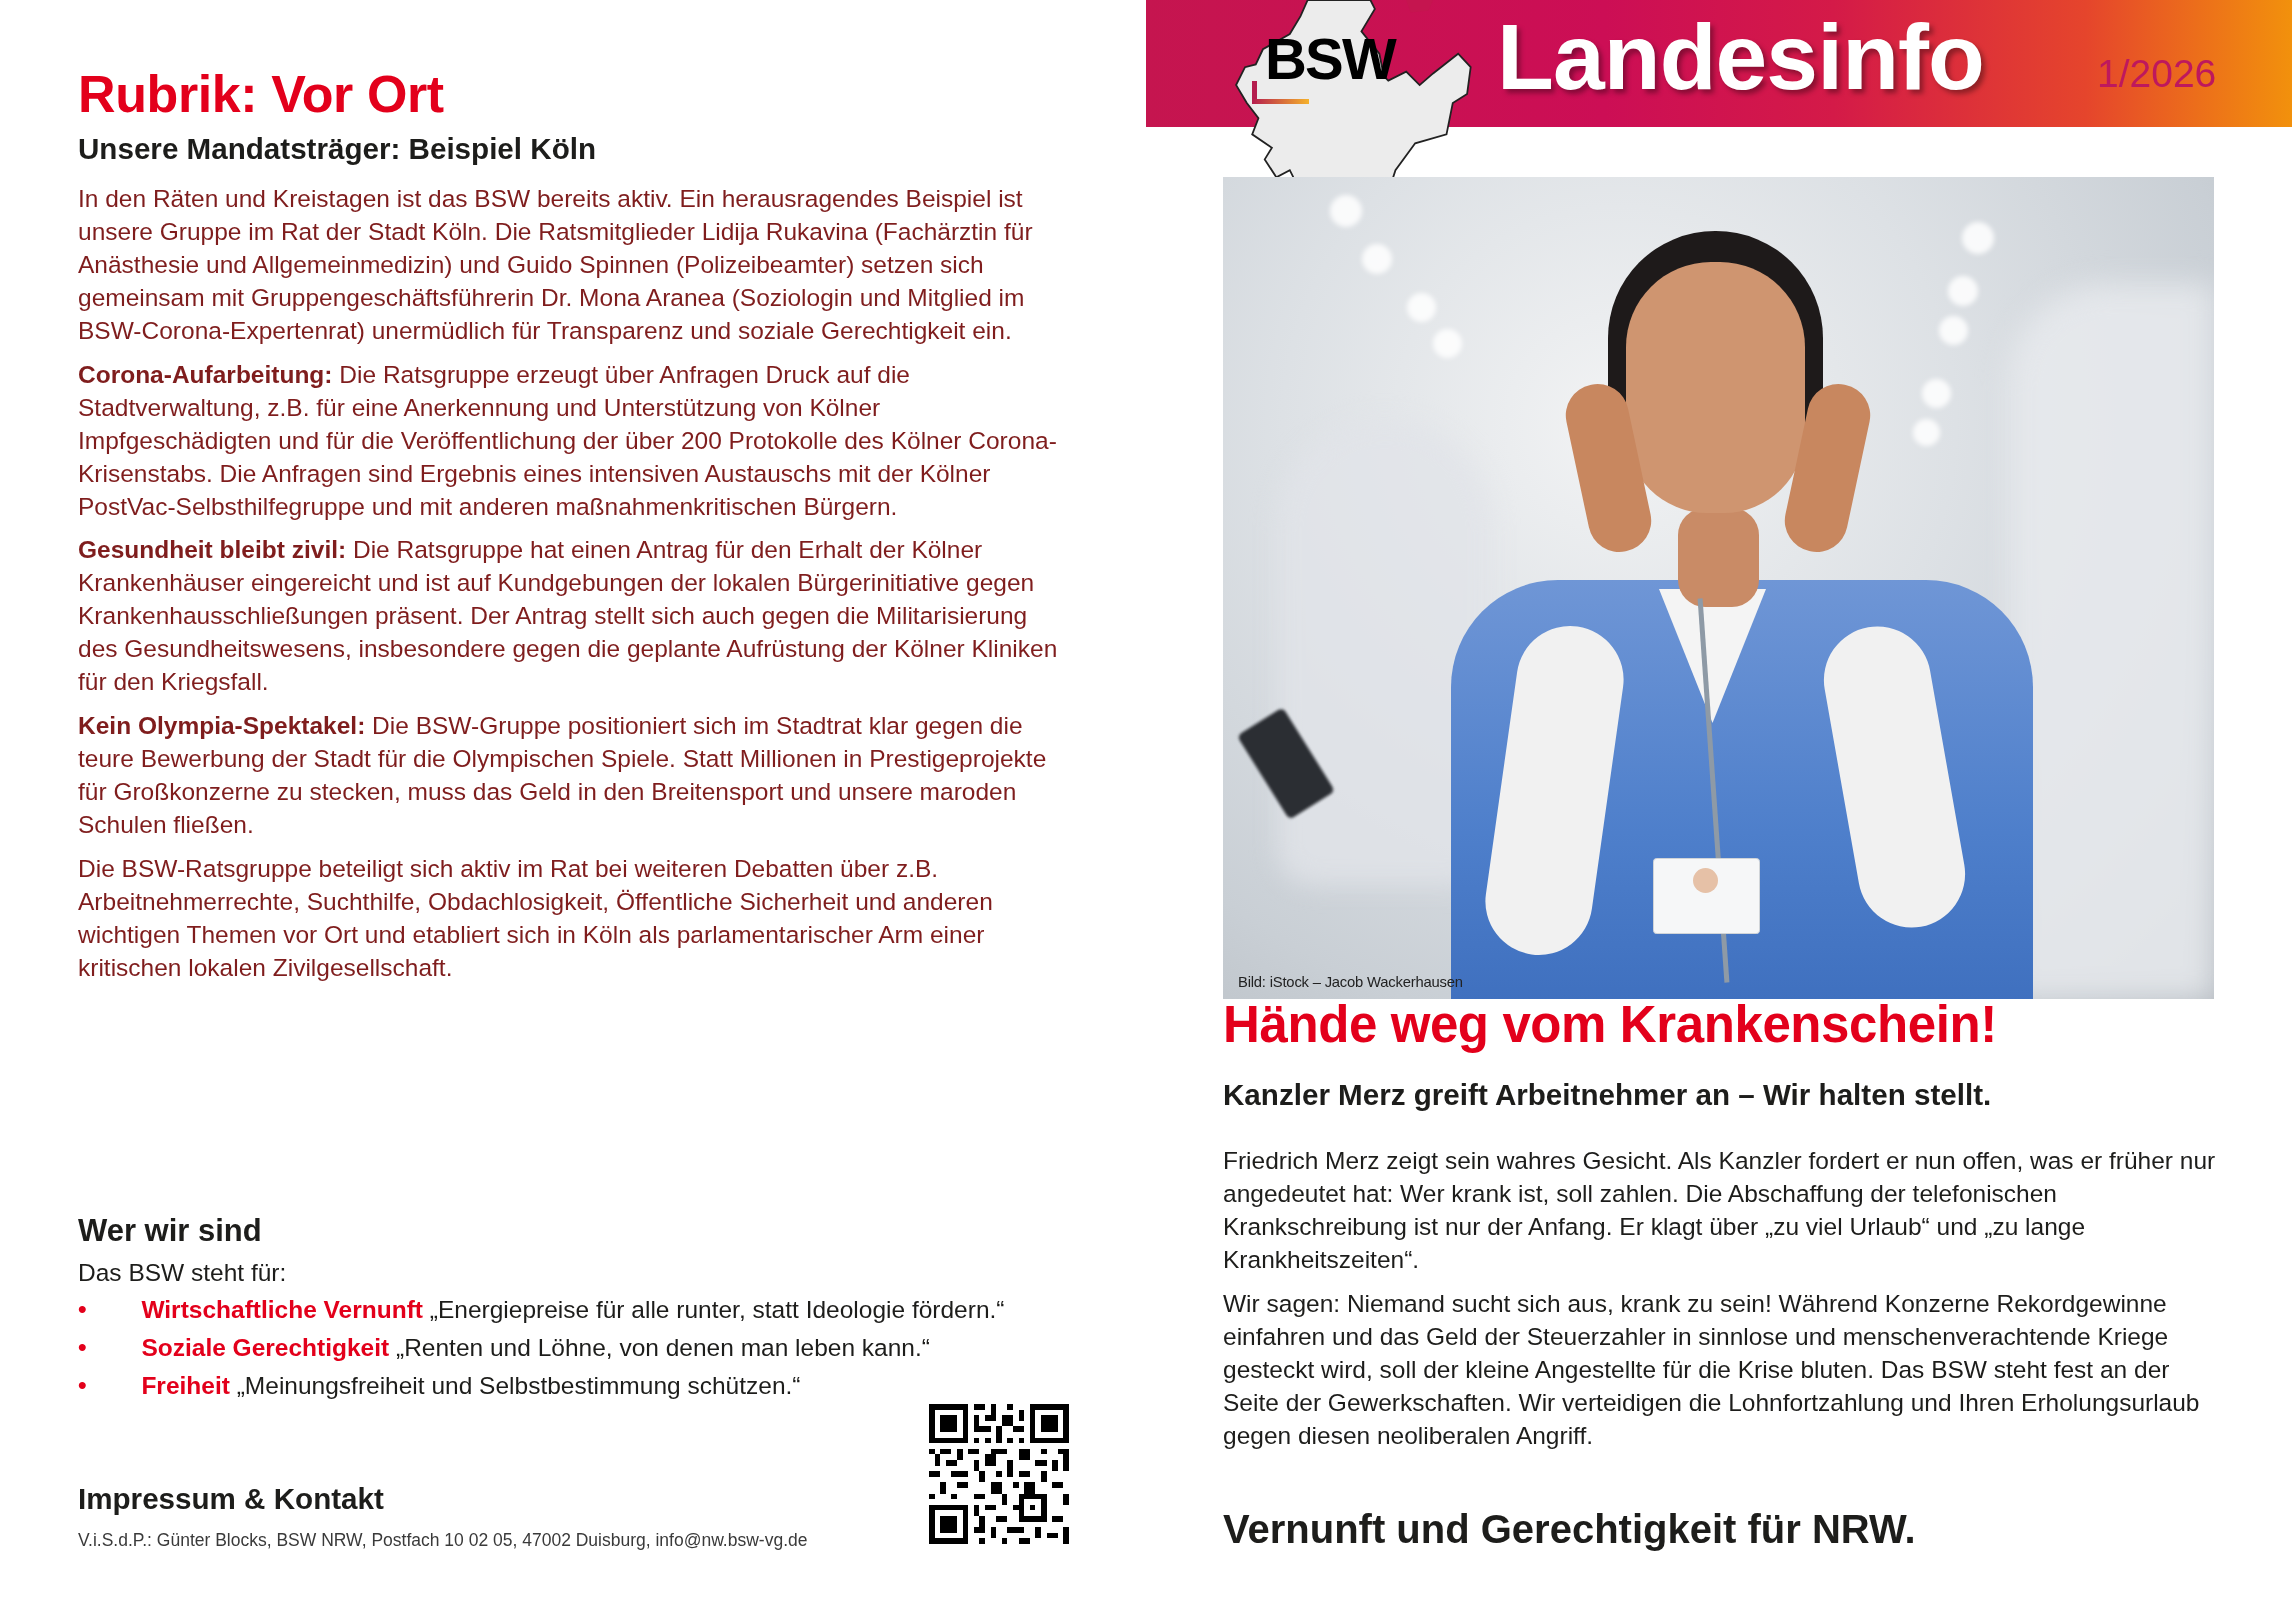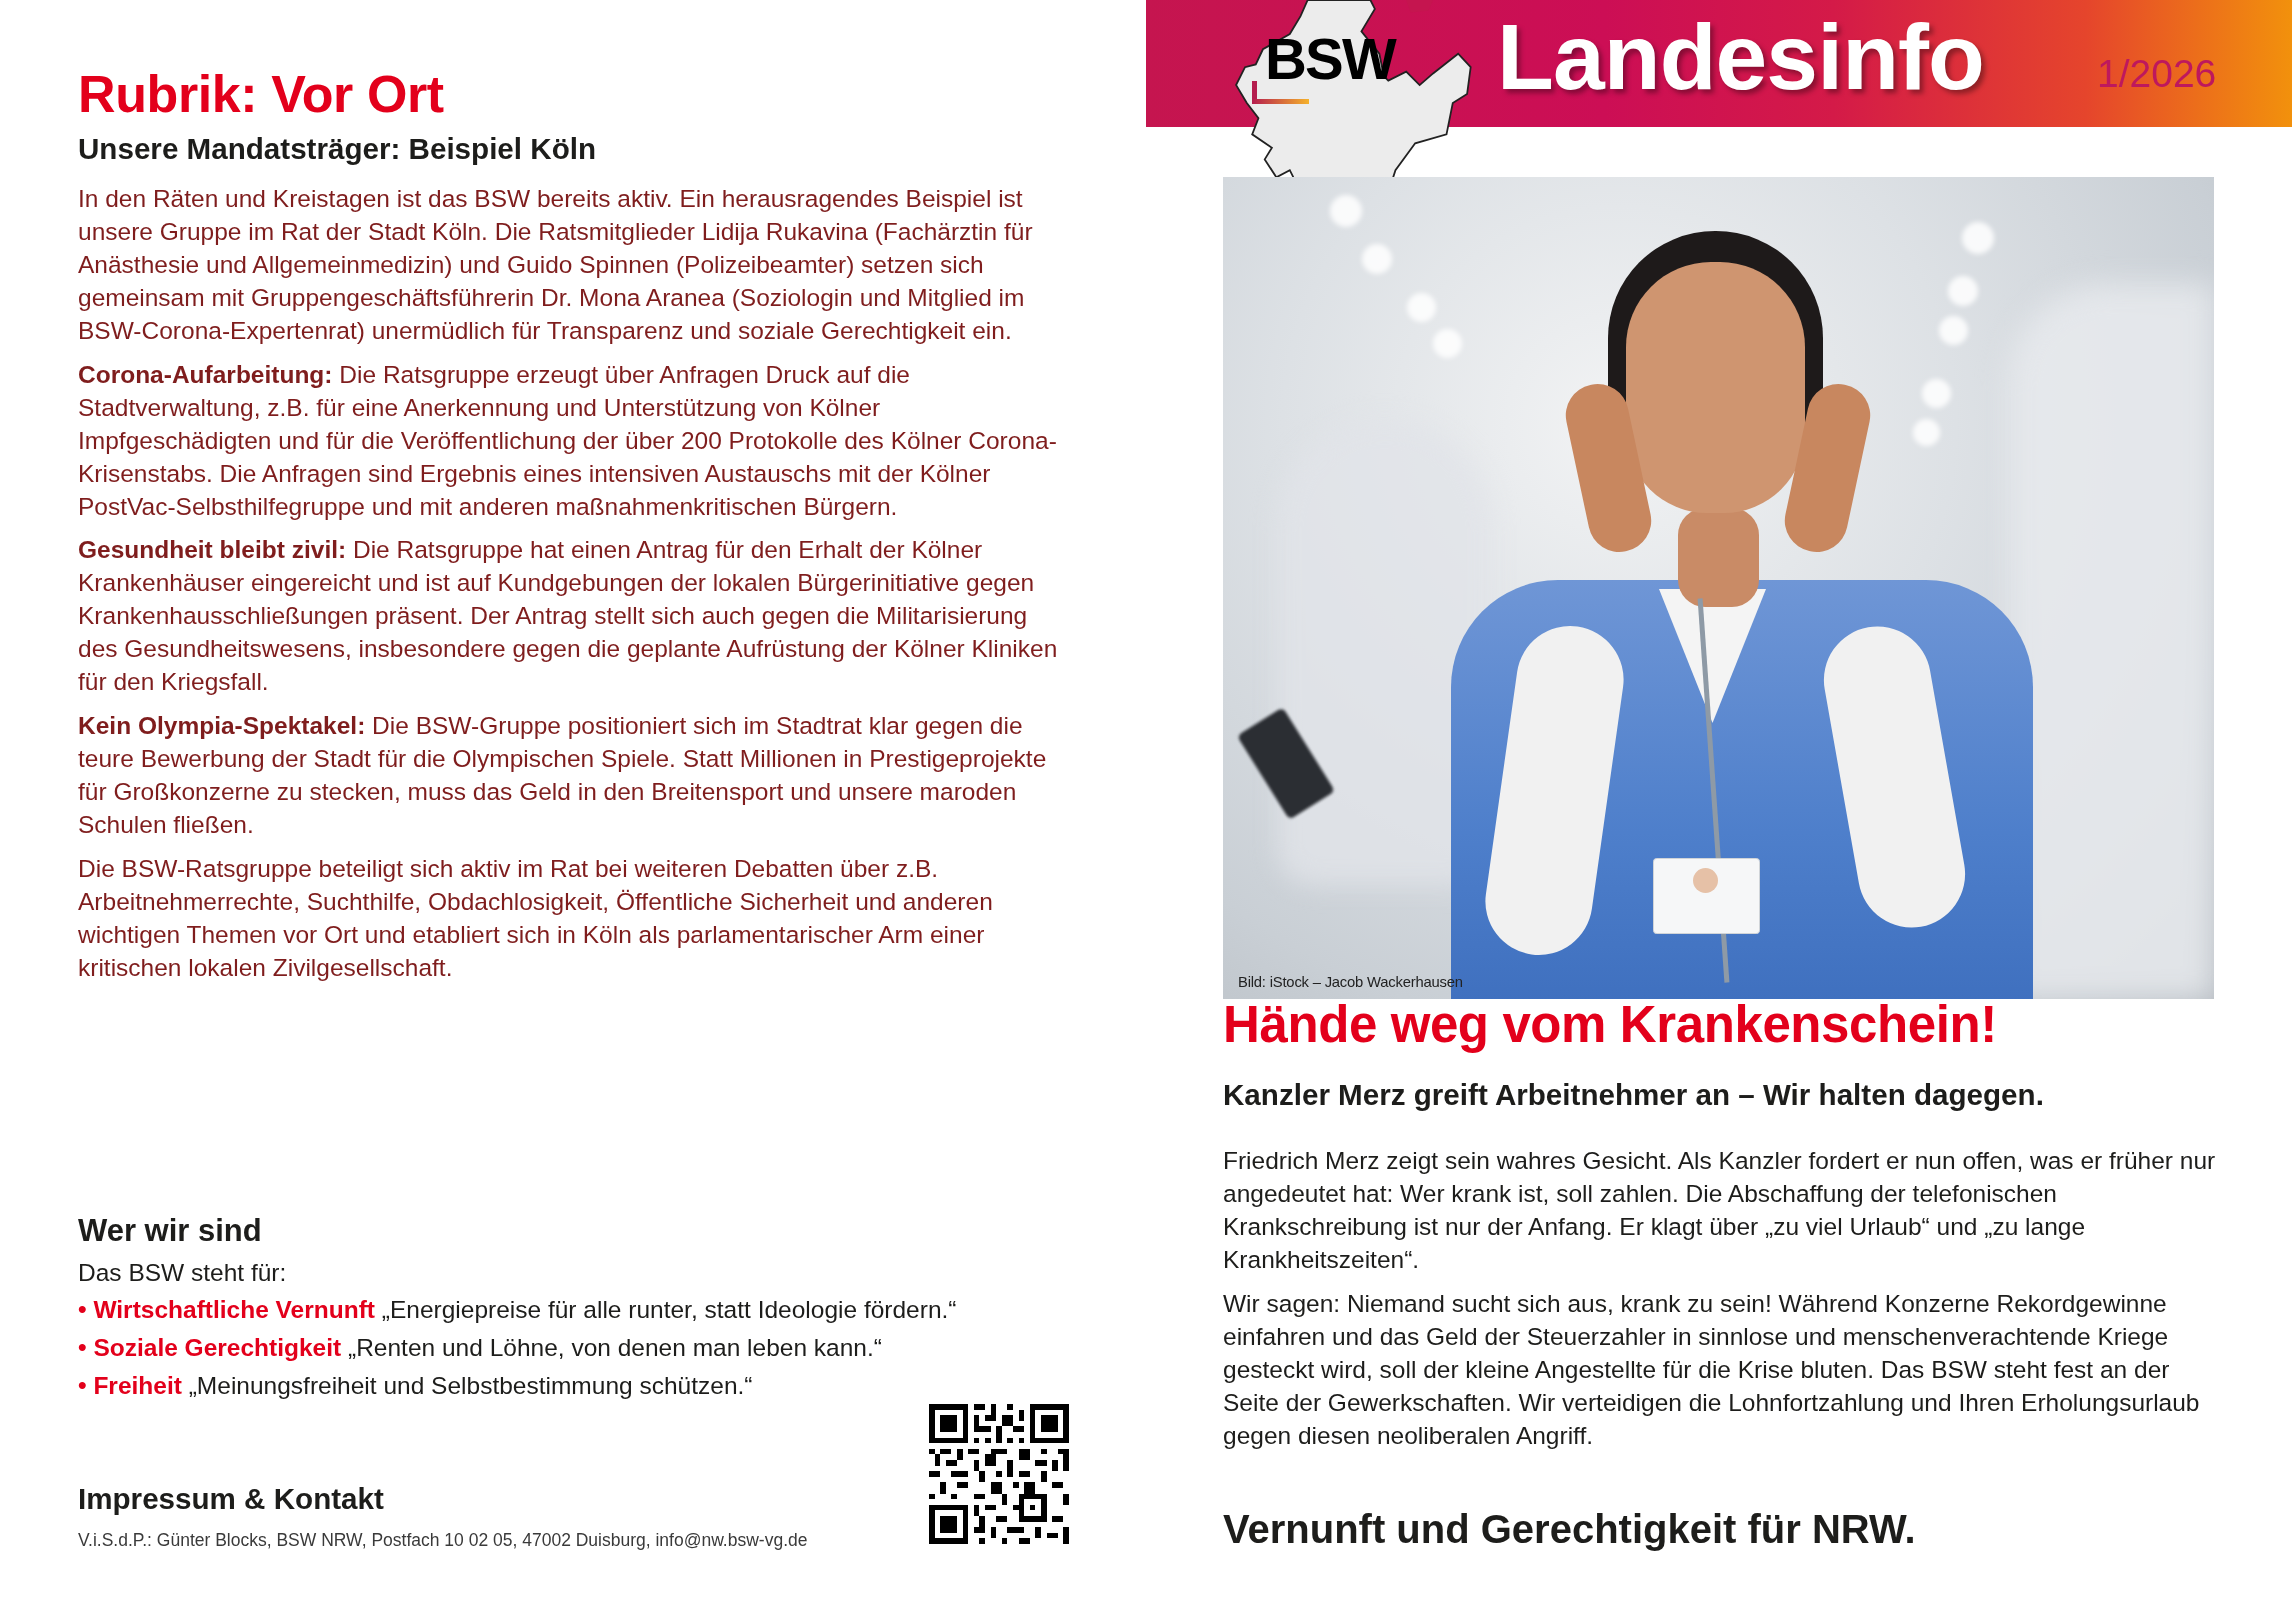--- a/index.html
+++ b/index.html
@@ -12,21 +12,21 @@
   .subtitle { position: absolute; top: 134px; left: 0; font-size: 29.6px; font-weight: bold; color: #1d1d1b; line-height: 1; }
   .body-text { position: absolute; top: 182px; left: 0; width: 990px; font-size: 24.5px; line-height: 33px; color: #7f1d1d; }
   .body-text p { margin-bottom: 10.7px; }
   .body-text b { font-weight: bold; }
 
   .werwir-title { position: absolute; top: 1215px; left: 0; font-size: 31px; font-weight: bold; line-height: 1; }
   .werwir-intro { position: absolute; top: 1258px; left: 0; font-size: 24.5px; line-height: 1.2; }
   .werwir-list { position: absolute; top: 1291px; left: 0; list-style: none; font-size: 24.5px; }
   .werwir-list li { height: 38px; line-height: 38px; white-space: nowrap; }
   .werwir-list .bullet { color: #e3001b; font-weight: bold; }
-  .werwir-list .key { color: #e3001b; font-weight: bold; }
+  .werwir-list .key { color: #e3001b; font-weight: bold; margin-left: 48px; }
 
   .impressum-title { position: absolute; top: 1484px; left: 0; font-size: 29.6px; font-weight: bold; line-height: 1; }
   .impressum-text { position: absolute; top: 1530px; left: 0; font-size: 17.5px; color: #3a3a3a; line-height: 1.2; }
 
   .qr { position: absolute; left: 929px; top: 1404px; width: 140px; height: 140px; }
 
   
   .header-band { position: absolute; left: 1146px; top: 0; width: 1146px; height: 127px;
     background: linear-gradient(90deg, #c5154f 0%, #cc0e55 40%, #d41a48 60%, #e5452c 82%, #f2910c 100%); }
   .nrw-map { position: absolute; left: 1218px; top: 0; width: 260px; height: 197px; }
@@ -201,19 +201,19 @@
   <div class="hair"></div>
   <div class="head"></div>
   <div class="hand-l"></div>
   <div class="hand-r"></div>
   <div class="lanyard"></div>
   <div class="badge"></div>
 </div>
 <div class="photo-credit">Bild: iStock – Jacob Wackerhausen</div>
 
 <h1 class="headline">Hände weg vom Krankenschein!</h1>
-<h2 class="subheadline">Kanzler Merz greift Arbeitnehmer an – Wir halten dagegen.</h2>
+<h2 class="subheadline">Kanzler Merz greift Arbeitnehmer an – Wir halten stellt.</h2>
 <div class="article">
   <p>Friedrich Merz zeigt sein wahres Gesicht. Als Kanzler fordert er nun offen, was er früher nur angedeutet hat: Wer krank ist, soll zahlen. Die Abschaffung der telefonischen Krankschreibung ist nur der Anfang. Er klagt über „zu viel Urlaub“ und „zu lange Krankheitszeiten“.</p>
   <p>Wir sagen: Niemand sucht sich aus, krank zu sein! Während Konzerne Rekordgewinne einfahren und das Geld der Steuerzahler in sinnlose und menschenverachtende Kriege gesteckt wird, soll der kleine Angestellte für die Krise bluten. Das BSW steht fest an der Seite der Gewerkschaften. Wir verteidigen die Lohnfortzahlung und Ihren Erholungsurlaub gegen diesen neoliberalen Angriff.</p>
 </div>
 <div class="slogan">Vernunft und Gerechtigkeit für NRW.</div>
 
 
 </body></html>

